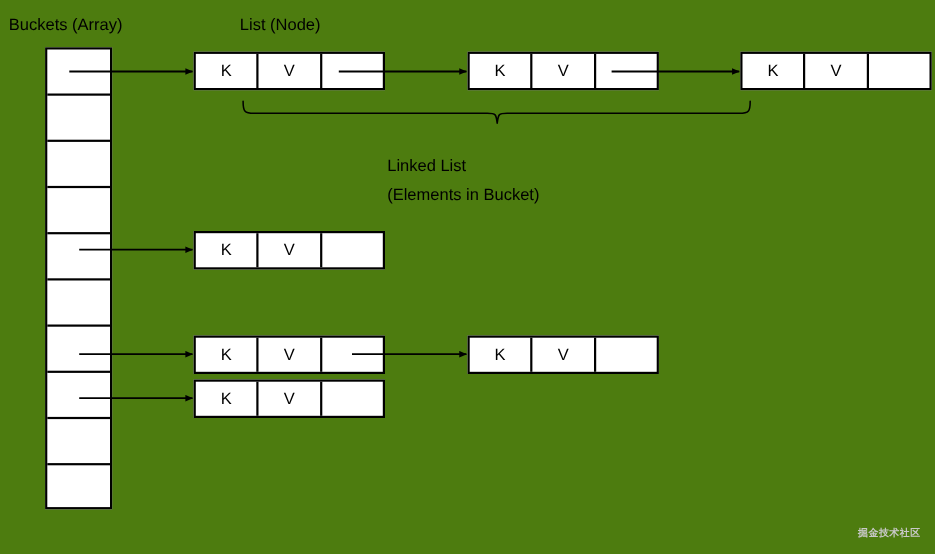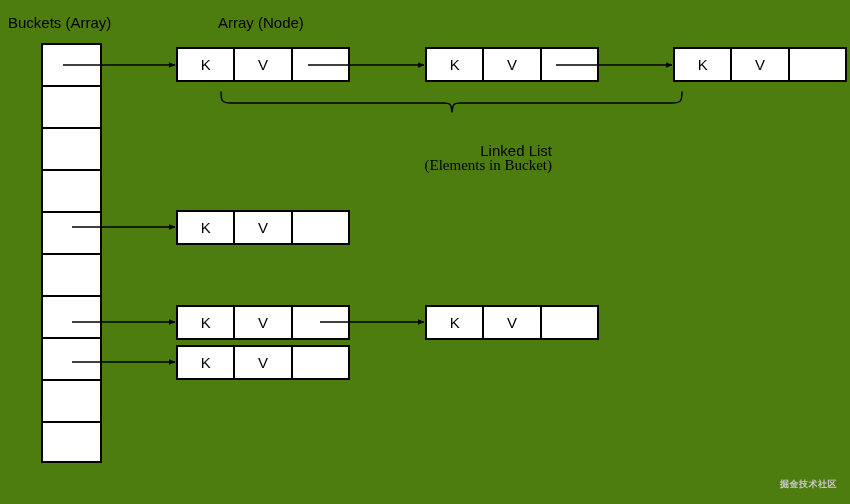--- a/index.html
+++ b/index.html
@@ -18,21 +18,21 @@
   }
   .label {
     position: absolute;
     color: #000000;
     font-size: 15px;
     line-height: 18px;
     white-space: pre;
     user-select: none;
   }
   .label-center {
-    text-align: right;
+    text-align: left;
   }
   
   #bucket-array {
     position: absolute;
     left: 41px;
     top: 43px;
     width: 61px;
     height: 420px;
     border: 2px solid #000000;
     box-sizing: border-box;
@@ -91,21 +91,21 @@
     font-weight: bold;
   }
 </style>
 </head>
 <body>
 
 <div id="canvas">
 
   <div class="label" style="left:8px; top:14px;">Buckets (Array)</div>
 
-  <div class="label" style="left:218px; top:14px;">Array (Node)</div>
+  <div class="label" style="left:218px; top:14px;">List (Node)</div>
 
   <div id="bucket-array">
     <div class="bucket-cell"></div>
     <div class="bucket-cell"></div>
     <div class="bucket-cell"></div>
     <div class="bucket-cell"></div>
     <div class="bucket-cell"></div>
     <div class="bucket-cell"></div>
     <div class="bucket-cell"></div>
     <div class="bucket-cell"></div>
@@ -179,17 +179,17 @@
     <path d="M 221,92
              C 221,101 222,103 231,103
              L 443,103
              C 451,103 451,104 452,112
              C 453,104 453,103 461,103
              L 672,103
              C 681,103 682,101 682,92" fill="none" stroke="#000000" stroke-width="1.4" stroke-linecap="round" stroke-linejoin="round"></path>
   </svg>
 
   <div class="label label-center" style="left:352px; top:142px; width:200px;">Linked List</div>
-  <div class="label label-center" style="left:352px; top:156px; width:200px;font-family:Liberation Serif, serif;">(Elements in Bucket)</div>
+  <div class="label label-center" style="left:352px; top:169px; width:200px;">(Elements in Bucket)</div>
 
   <div id="watermark">掘金技术社区</div>
 
 </div>
 
 </body></html>

